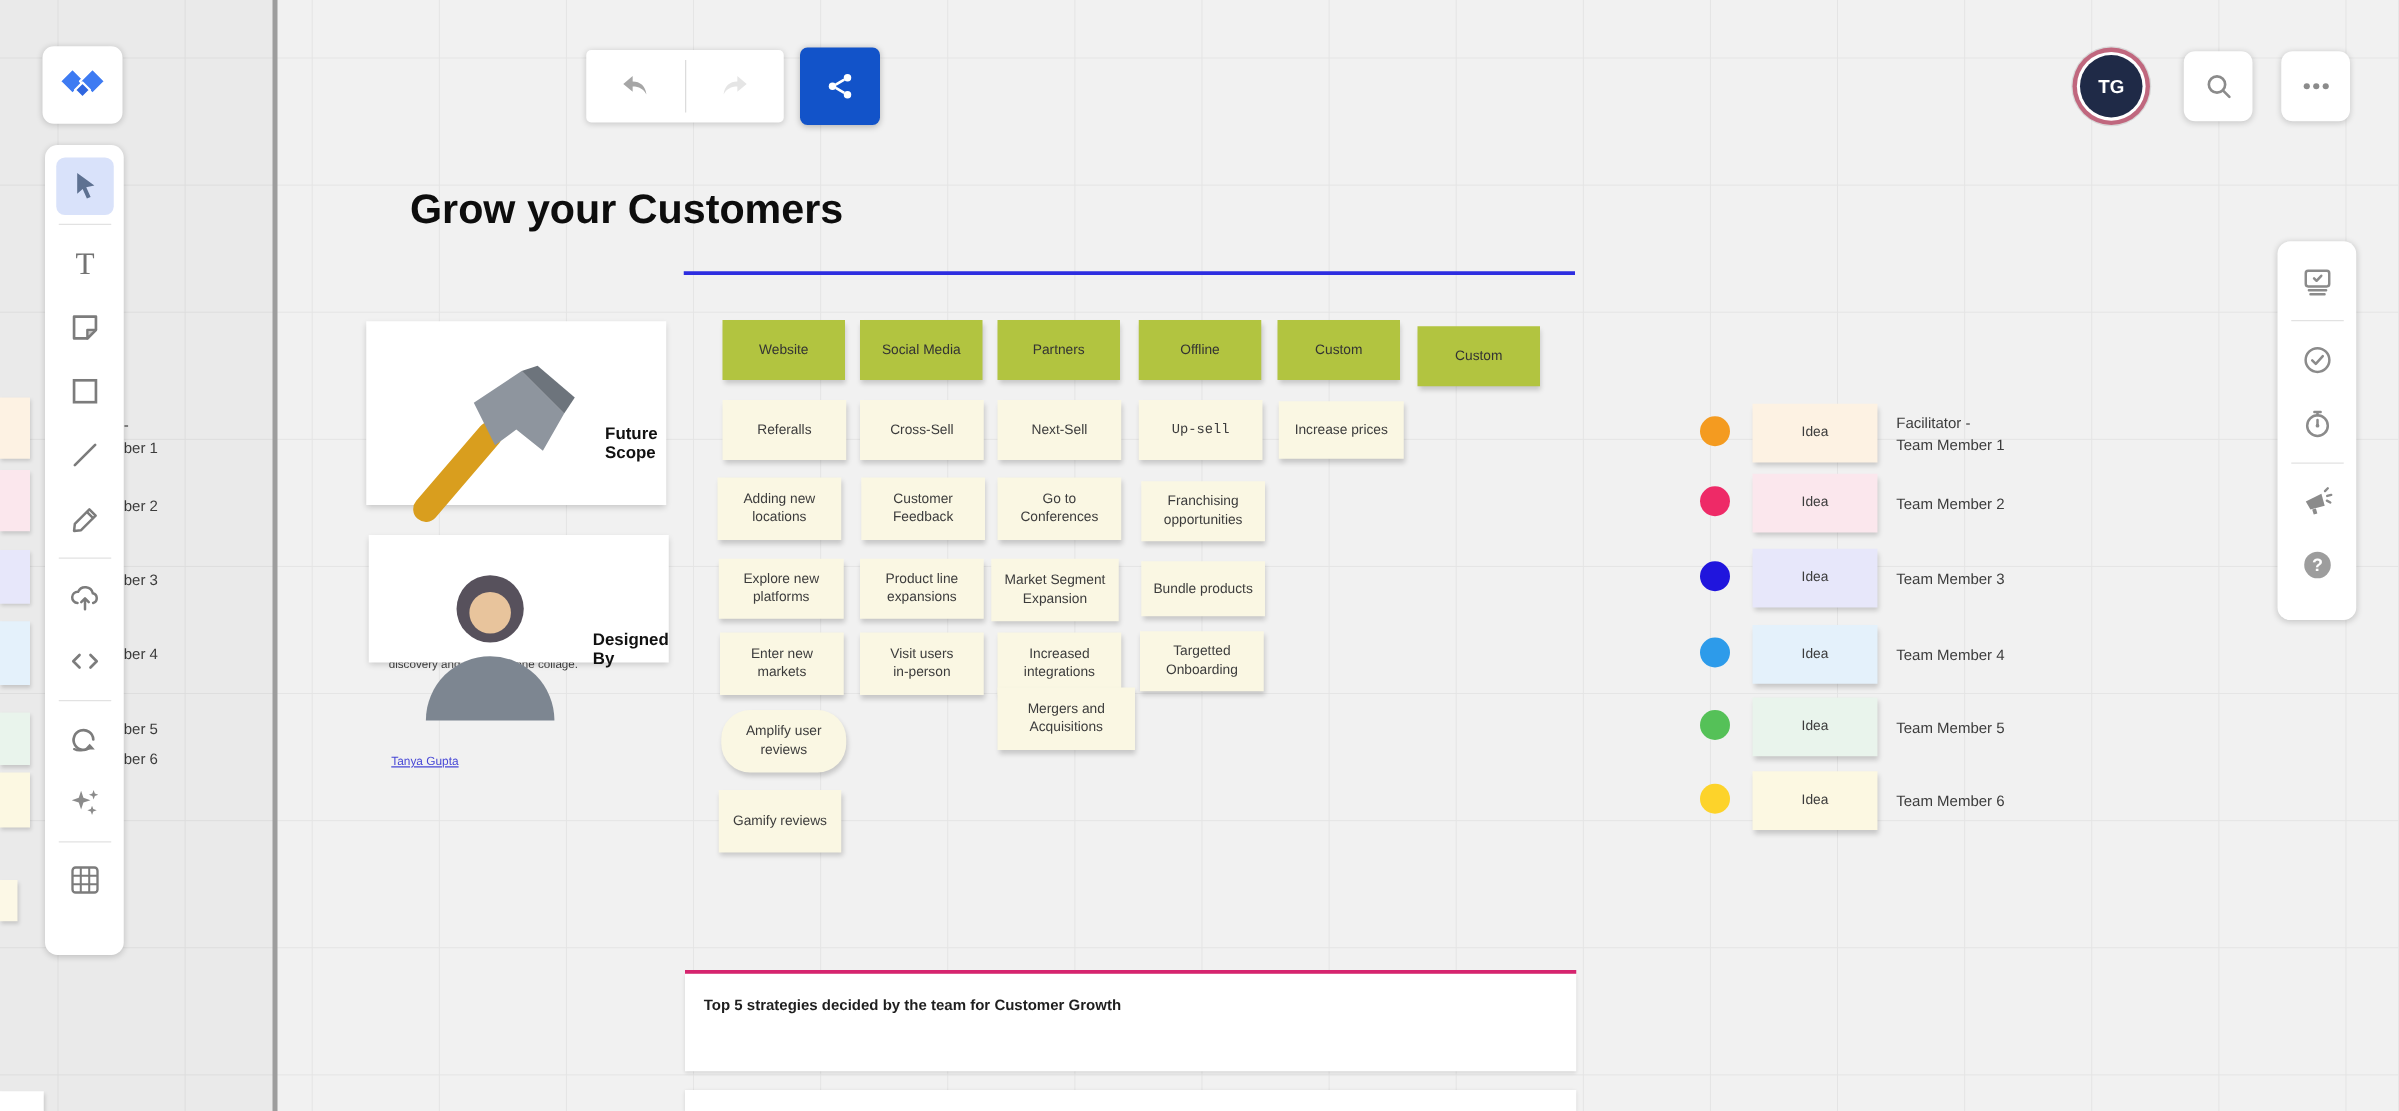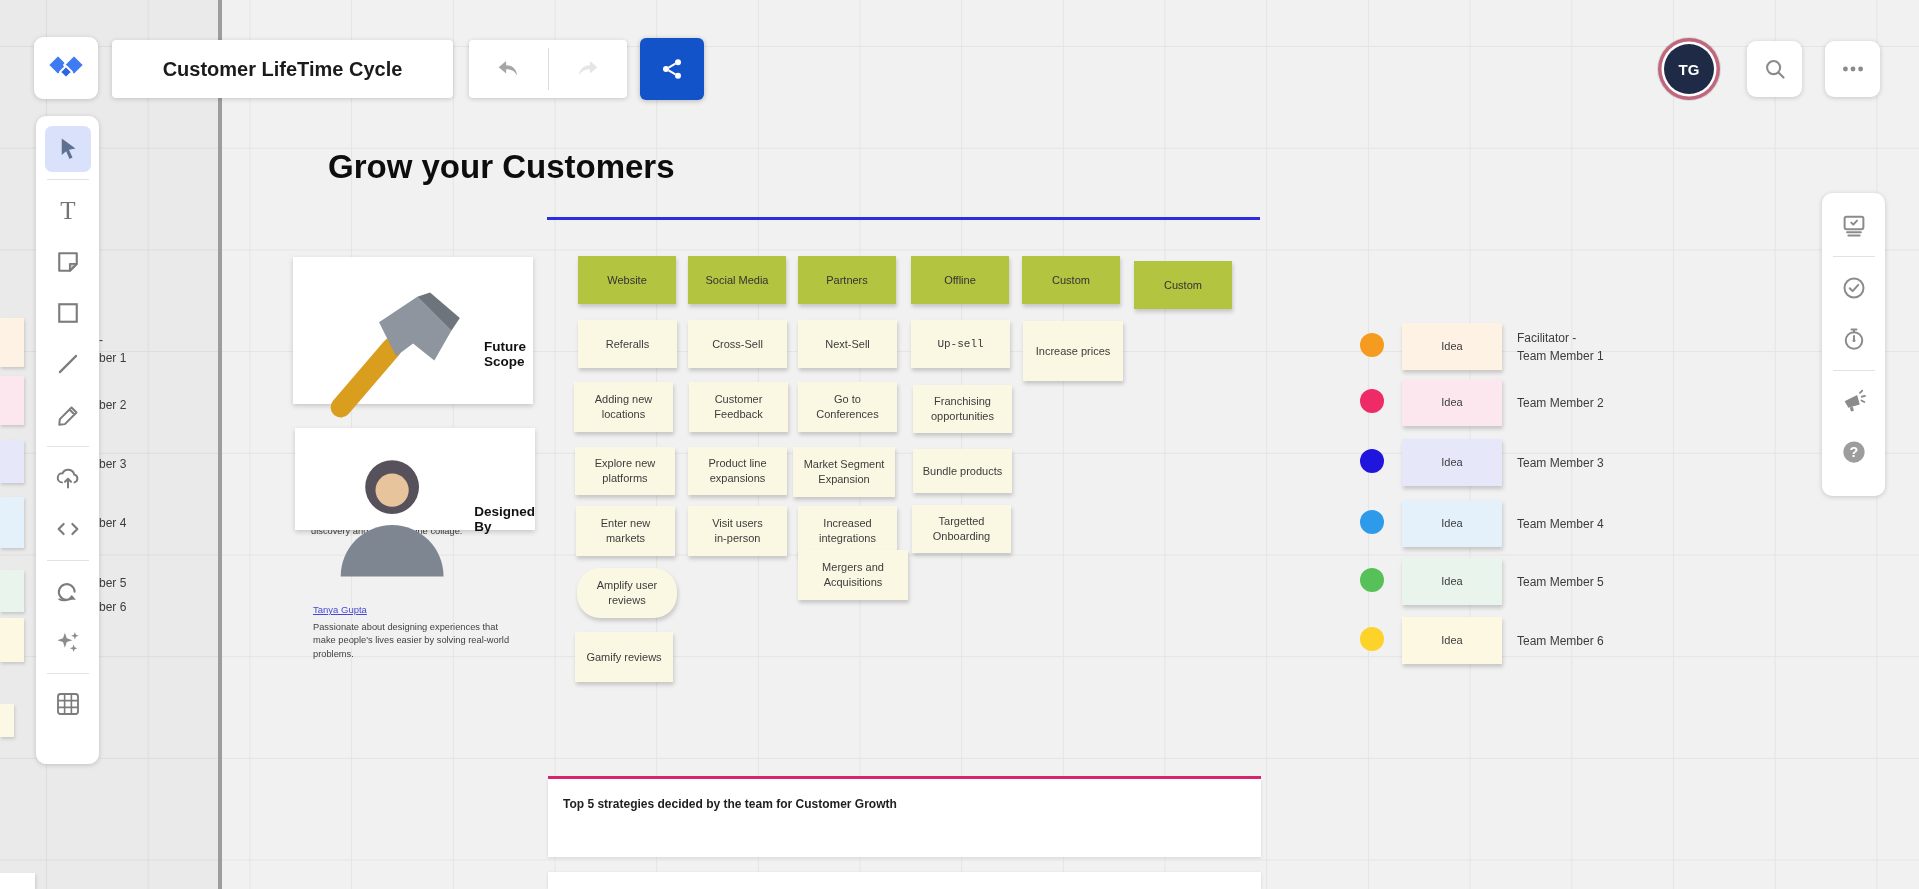--- a/index.html
+++ b/index.html
@@ -107,35 +107,34 @@
   <div class="abs card db-card">
     <div class="card-title">
       <span><svg viewBox="0 0 20 20" style="width: 100%; height: 100%;">
             <circle cx="10" cy="6.2" r="3.4" fill="#57515c"></circle>
             <path d="M3.5 17.5 a6.5 6.5 0 0 1 13 0 Z" fill="#7d8691"></path>
             <circle cx="10" cy="6.6" r="2.1" fill="#e8c49c"></circle>
           </svg></span>
       <span>Designed By</span>
     </div>
     <a class="db-link">Tanya Gupta</a>
-    <div class="card-body" style="margin-top:4px;width:200px;">Passionate about designing experiences that make people's lives easier by solving real-world problems.</div>
   </div>
 
   <div id="gen-layer">
       <div class="sticky header" style="left: 578px; top: 256px; width: 98px; height: 48px; background: rgb(178, 196, 64);">Website</div>
       <div class="sticky header" style="left: 688px; top: 256px; width: 98px; height: 48px; background: rgb(178, 196, 64);">Social Media</div>
       <div class="sticky header" style="left: 798px; top: 256px; width: 98px; height: 48px; background: rgb(178, 196, 64);">Partners</div>
       <div class="sticky header" style="left: 911px; top: 256px; width: 98px; height: 48px; background: rgb(178, 196, 64);">Offline</div>
       <div class="sticky header" style="left: 1022px; top: 256px; width: 98px; height: 48px; background: rgb(178, 196, 64);">Custom</div>
       <div class="sticky header" style="left: 1134px; top: 261px; width: 98px; height: 48px; background: rgb(178, 196, 64);">Custom</div>
       <div class="sticky" style="left: 578px; top: 320px; width: 99px; height: 48px; background: rgb(250, 247, 227);">Referalls</div>
       <div class="sticky" style="left: 688px; top: 320px; width: 99px; height: 48px; background: rgb(250, 247, 227);">Cross-Sell</div>
       <div class="sticky" style="left: 798px; top: 320px; width: 99px; height: 48px; background: rgb(250, 247, 227);">Next-Sell</div>
       <div class="sticky" style="left: 911px; top: 320px; width: 99px; height: 48px; background: rgb(250, 247, 227); font-family: Liberation Mono, monospace;">Up-sell</div>
-      <div class="sticky" style="left: 1023px; top: 321px; width: 100px; height: 60px; background: rgb(250, 247, 227); text-align: right;">Increase prices</div>
+      <div class="sticky" style="left: 1023px; top: 321px; width: 100px; height: 46px; background: rgb(250, 247, 227); text-align: right;">Increase prices</div>
       <div class="sticky" style="left: 574px; top: 382px; width: 99px; height: 50px; background: rgb(250, 247, 227);">Adding new
 locations</div>
       <div class="sticky" style="left: 689px; top: 382px; width: 99px; height: 50px; background: rgb(250, 247, 227);">Customer
 Feedback</div>
       <div class="sticky" style="left: 798px; top: 382px; width: 99px; height: 50px; background: rgb(250, 247, 227);">Go to
 Conferences</div>
       <div class="sticky" style="left: 913px; top: 385px; width: 99px; height: 48px; background: rgb(250, 247, 227);">Franchising
 opportunities</div>
       <div class="sticky" style="left: 575px; top: 447px; width: 100px; height: 48px; background: rgb(250, 247, 227);">Explore new
 platforms</div>
@@ -225,21 +224,20 @@
 
   <div class="abs float logo-card">
     <span style="width:42px;height:32px;display:inline-block;"><svg viewBox="0 0 42 32" style="width: 100%; height: 100%;">
           <g stroke="#fff" stroke-width="1.8" stroke-linejoin="round">
             <path d="M13 3 L23 13 L13 23 L3 13 Z" fill="#3e7bf2"></path>
             <path d="M29 3 L39 13 L29 23 L19 13 Z" fill="#3e7bf2"></path>
             <path d="M21 14 L27 20 L21 26 L15 20 Z" fill="#2f66e0"></path>
           </g>
         </svg></span>
   </div>
-  <div class="abs float title-card">Customer LifeTime Cycle</div>
   <div class="abs float undo-card">
     <div class="half">
         <span style="width:30px;height:30px;"><svg viewBox="0 0 24 24" style="width: 100%; height: 100%;">
             <path d="M10.5 5.5 L4.5 10.5 L10.5 15.5 V12.2 C14.6 12.2 17.4 13.8 19.3 17.2 C18.8 11.8 15.3 8.9 10.5 8.9 Z" fill="#a6a6a6"></path>
           </svg></span>
       </div>
     <div class="vsep"></div>
     <div class="half">
         <span style="width:30px;height:30px;"><svg viewBox="0 0 24 24" style="width: 100%; height: 100%;">
             <g transform="translate(24,0) scale(-1,1)">

